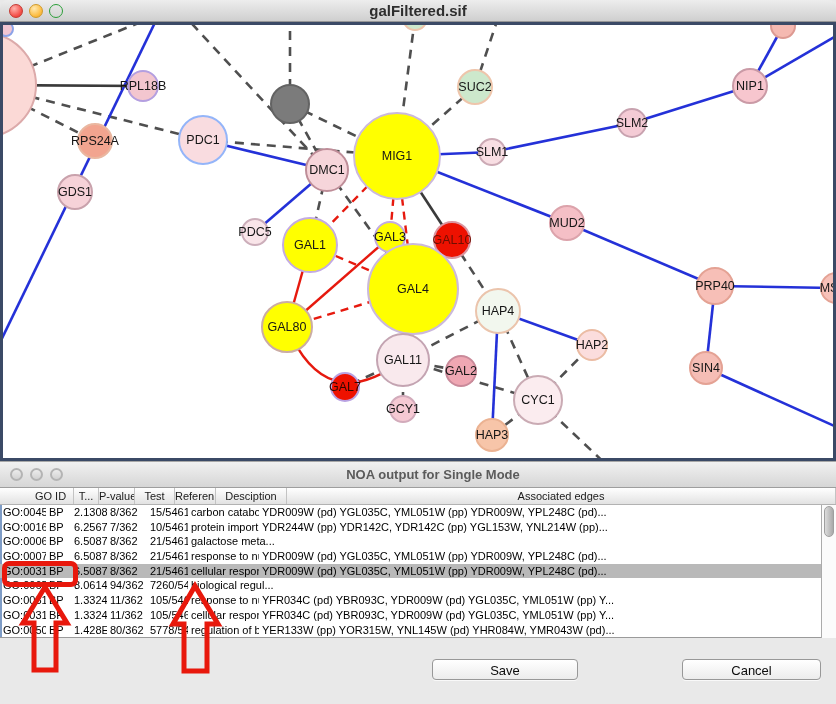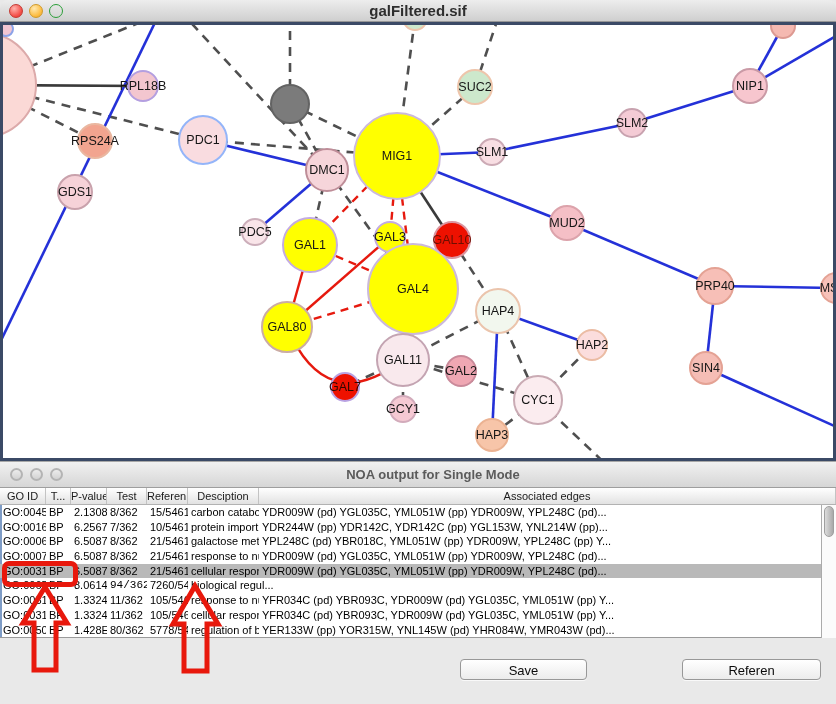--- a/index.html
+++ b/index.html
@@ -21,35 +21,35 @@
   .net-canvas svg{position:absolute;left:0;top:0;}
 
   
   .noa-window{position:absolute;top:461px;left:0;width:836px;height:243px;background:#e9e9e9;border-radius:0 0 6px 6px;overflow:hidden;}
   .noa-titlebar{position:relative;height:27px;background:linear-gradient(#f1f1f1,#d6d6d6);border-top:1px solid #a8a8a8;border-bottom:1px solid #9e9e9e;box-sizing:border-box;}
   .noa-titlebar .title{text-align:center;line-height:25px;font-size:13px;font-weight:bold;color:#5b5b5b;margin-left:30px;}
   .light.hollow{background:linear-gradient(#ececec,#d2d2d2);border:2px solid #b4b4b4;width:13px;height:13px;}
   .noa-traffic{position:absolute;top:6px;left:10px;display:flex;gap:7px;}
 
   .table-wrap{position:absolute;top:27px;left:0;width:836px;height:150px;background:#ffffff;border-bottom:1px solid #9a9a9a;box-sizing:border-box;box-shadow:inset 2px 0 0 #7e9cc6;}
-  .thead{display:flex;height:17px;background:linear-gradient(#ffffff,#e2e2e2);border-bottom:1px solid #b2b2b2;box-sizing:border-box;}
+  .thead{display:flex;height:17px;background:linear-gradient(#ffffff,#e2e2e2);border-bottom:1px solid #b2b2b2;box-sizing:border-box;padding-left:28px;}
   .th{font-size:11px;line-height:16px;text-align:center;color:#1b1b1b;border-right:1px solid #c3c3c3;box-sizing:border-box;overflow:hidden;white-space:nowrap;flex:0 0 auto;}
   .th:last-child{flex:1 1 auto;}
   .tbody{position:absolute;top:17px;left:0;width:821px;height:133px;overflow:hidden;}
   .tr{display:flex;height:14.7px;box-sizing:border-box;}
   .tr.sel{background:#b9b9b9;}
   .td{font-size:11px;line-height:14.7px;color:#000;padding-left:3px;box-sizing:border-box;overflow:hidden;white-space:nowrap;flex:0 0 auto;}
   .td:last-child{flex:1 1 auto;}
   .vscroll{position:absolute;top:17px;right:0;width:15px;height:133px;background:#fbfbfb;border-left:1px solid #ababab;box-sizing:border-box;}
   .vthumb{position:absolute;top:1px;left:2px;width:10px;height:31px;border-radius:6px;background:linear-gradient(90deg,#dcdcdc,#a9a9a9);border:1px solid #9f9f9f;box-sizing:border-box;}
 
   .btn{position:absolute;height:21px;border-radius:4px;border:1px solid #989898;background:linear-gradient(#ffffff,#ececec);
        font-family:"Liberation Sans",sans-serif;font-size:13px;color:#0b0b0b;text-align:center;line-height:19px;
        box-shadow:0 1px 0 rgba(255,255,255,.7);cursor:default;}
-  .btn.save{left:460px;top:198px;width:127px;}
+  .btn.save{left:432px;top:198px;width:146px;}
   .btn.cancel{left:682px;top:198px;width:139px;}
 
   
   .anno-box{position:absolute;left:2px;top:561px;width:66px;height:16px;border:5px solid #e8180c;border-radius:7px;z-index:60;pointer-events:none;}
   #anno-arrows{position:absolute;left:0;top:0;z-index:60;pointer-events:none;}
 </style>
 </head>
 <body>
 
 <div class="net-window">
@@ -216,21 +216,20 @@
           <div class="td" style="width: 71px;">protein import i...</div>
           <div class="td">YDR244W (pp) YDR142C, YDR142C (pp) YGL153W, YNL214W (pp)...</div>
         </div>
         <div class="tr">
           <div class="td" style="width: 46px;">GO:0006...</div>
           <div class="td" style="width: 25px;">BP</div>
           <div class="td" style="width: 36px;">6.5087...</div>
           <div class="td" style="width: 40px;">8/362</div>
           <div class="td" style="width: 41px;">21/54615</div>
           <div class="td" style="width: 71px;">galactose meta...</div>
-          <div class="td">YPL248C (pd) YBR018C, YML051W (pp) YDR009W, YPL248C (pp) Y...</div>
         </div>
         <div class="tr">
           <div class="td" style="width: 46px;">GO:0007...</div>
           <div class="td" style="width: 25px;">BP</div>
           <div class="td" style="width: 36px;">6.5087...</div>
           <div class="td" style="width: 40px;">8/362</div>
           <div class="td" style="width: 41px;">21/54615</div>
           <div class="td" style="width: 71px;">response to nut...</div>
           <div class="td">YDR009W (pd) YGL035C, YML051W (pp) YDR009W, YPL248C (pd)...</div>
         </div>
@@ -240,21 +239,21 @@
           <div class="td" style="width: 36px;">6.5087...</div>
           <div class="td" style="width: 40px;">8/362</div>
           <div class="td" style="width: 41px;">21/54615</div>
           <div class="td" style="width: 71px;">cellular respons...</div>
           <div class="td">YDR009W (pd) YGL035C, YML051W (pp) YDR009W, YPL248C (pd)...</div>
         </div>
         <div class="tr">
           <div class="td" style="width: 46px;">GO:0065...</div>
           <div class="td" style="width: 25px;">BP</div>
           <div class="td" style="width: 36px;">8.0614...</div>
-          <div class="td" style="width: 40px; font-family: Liberation Mono, monospace;">94/362</div>
+          <div class="td" style="width: 40px;">94/362</div>
           <div class="td" style="width: 41px;">7260/54...</div>
           <div class="td" style="width: 71px;">biological regul...</div>
         </div>
         <div class="tr">
           <div class="td" style="width: 46px;">GO:0031...</div>
           <div class="td" style="width: 25px;">BP</div>
           <div class="td" style="width: 36px;">1.3324...</div>
           <div class="td" style="width: 40px;">11/362</div>
           <div class="td" style="width: 41px;">105/546...</div>
           <div class="td" style="width: 71px;">response to nut...</div>
@@ -278,20 +277,20 @@
           <div class="td" style="width: 71px;">regulation of bi...</div>
           <div class="td">YER133W (pp) YOR315W, YNL145W (pd) YHR084W, YMR043W (pd)...</div>
         </div>
       </div>
     <div class="vscroll">
       <div class="vthumb"></div>
     </div>
   </div>
 
   <button class="btn save">Save</button>
-  <button class="btn cancel">Referen</button>
+  <button class="btn cancel">Cancel</button>
 </div>
 
 <div class="anno-box"></div>
 <svg id="anno-arrows" width="836" height="704">
   <polygon points="45,587 23,623 34,623 34,670 56,670 56,623 67,623" fill="none" stroke="#e8180c" stroke-width="5" stroke-linejoin="miter"></polygon>
   <polygon points="195,586 173,624 184,624 184,671 207,671 207,624 218,624" fill="none" stroke="#e8180c" stroke-width="5" stroke-linejoin="miter"></polygon>
 </svg>
 
 </body></html>

